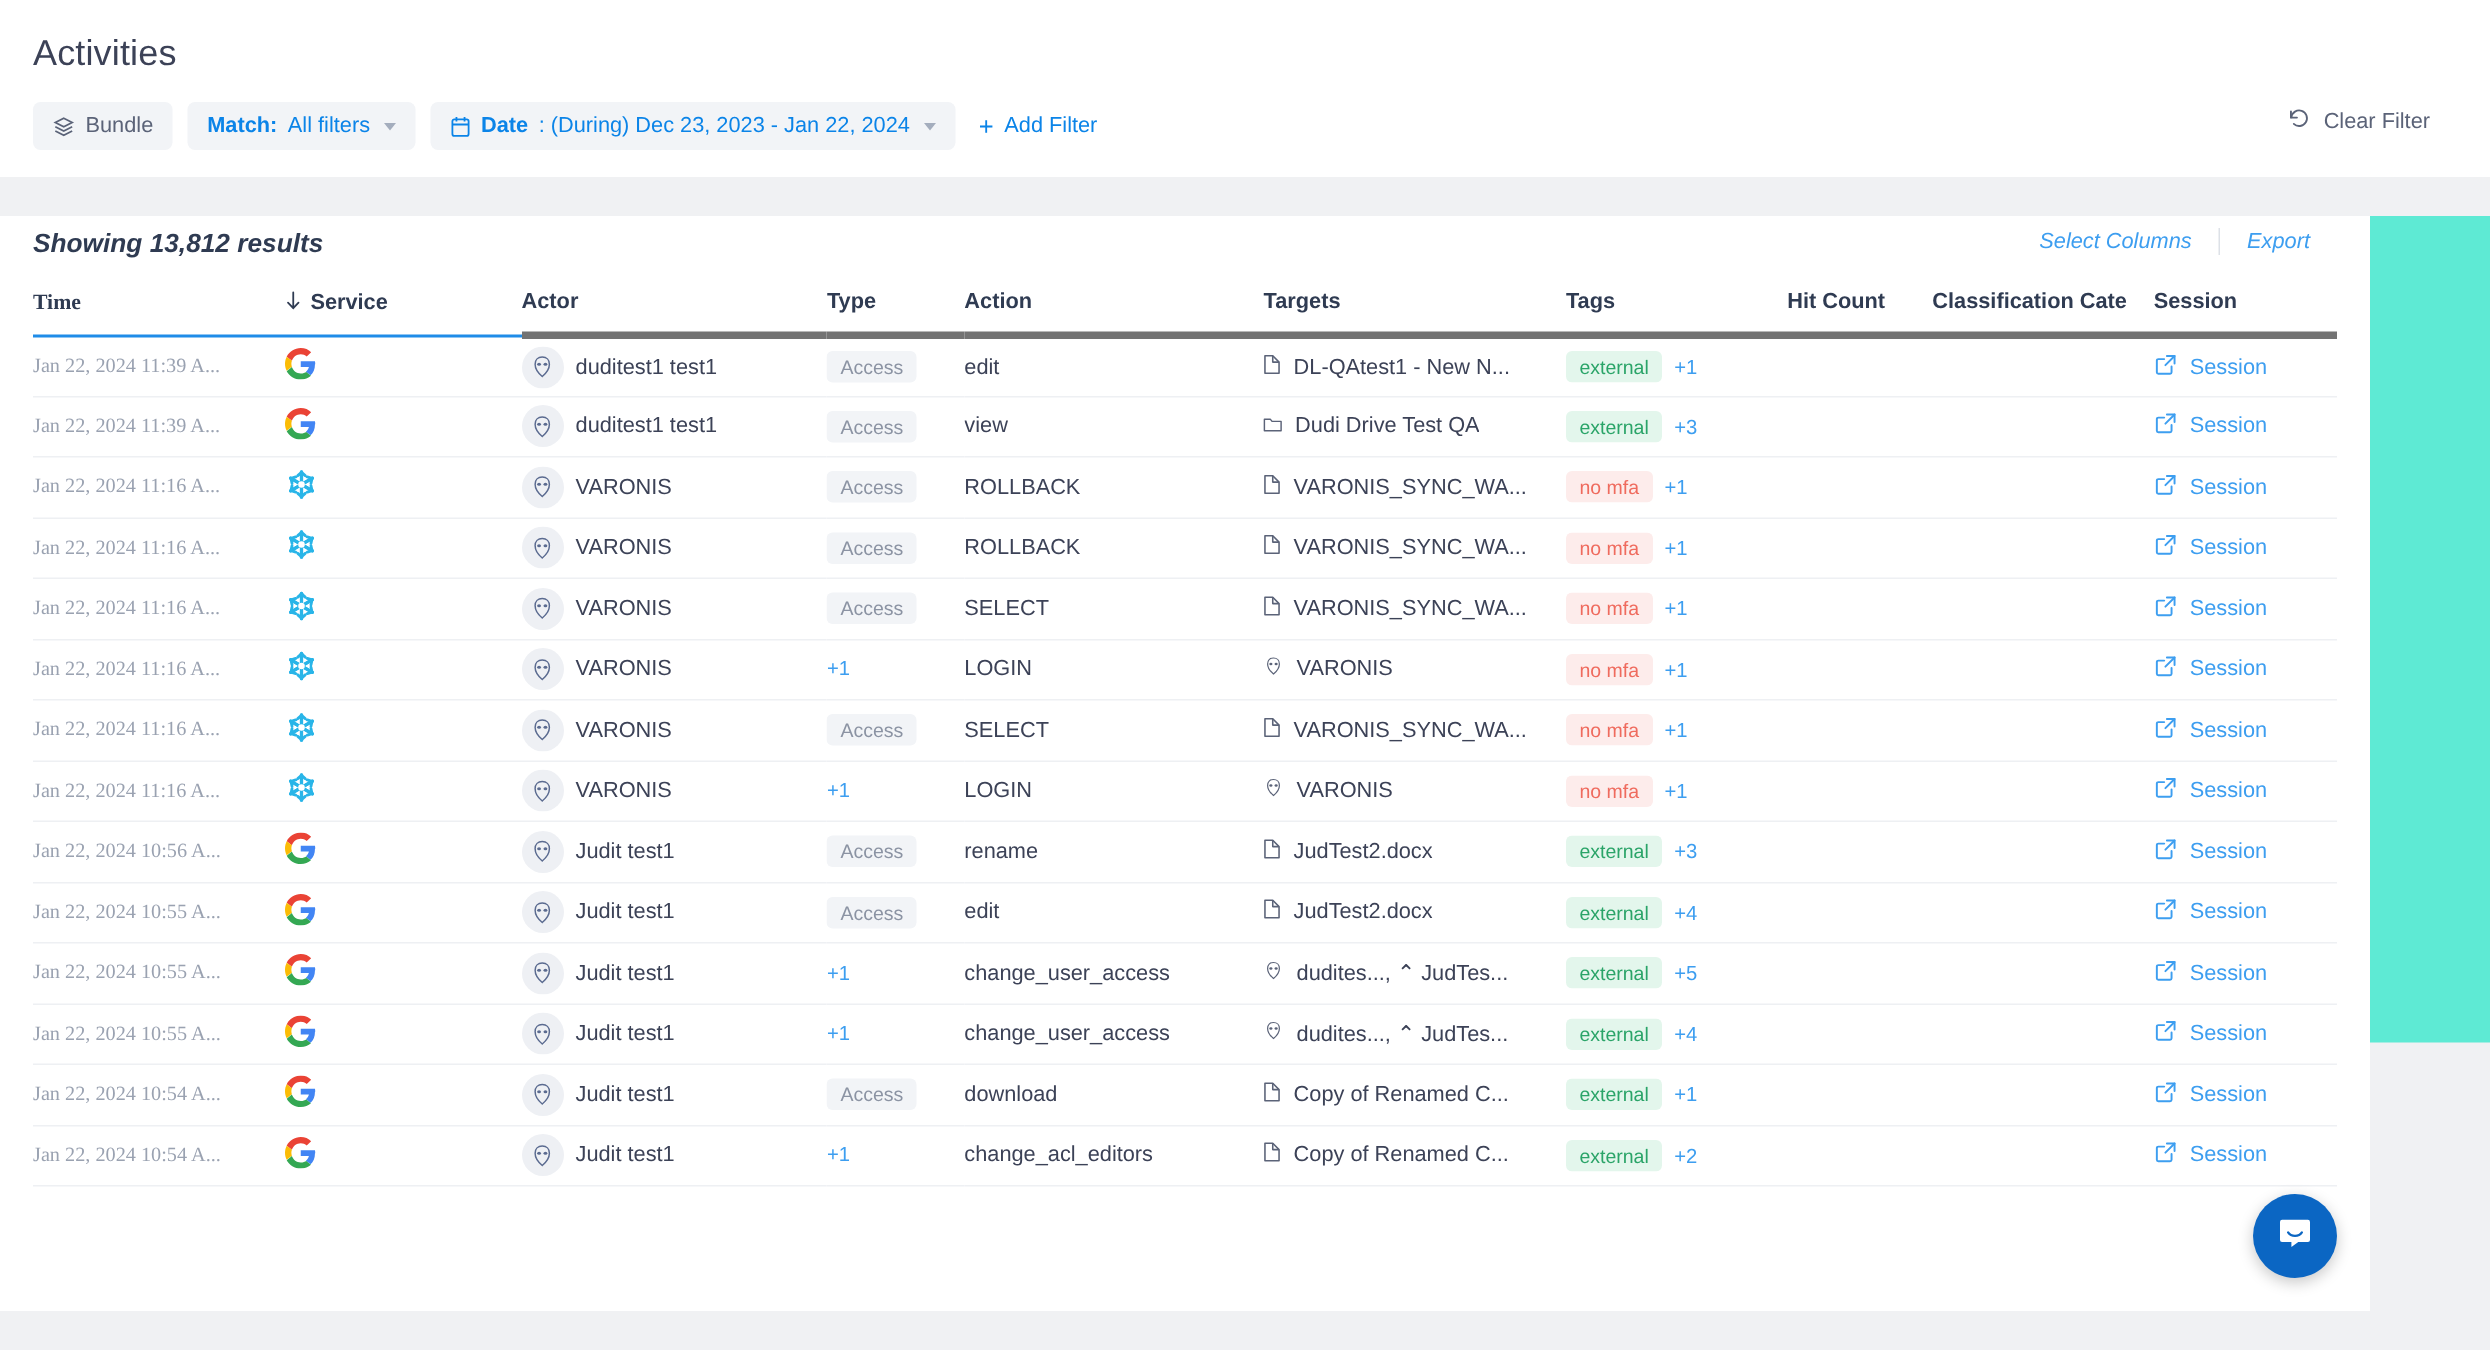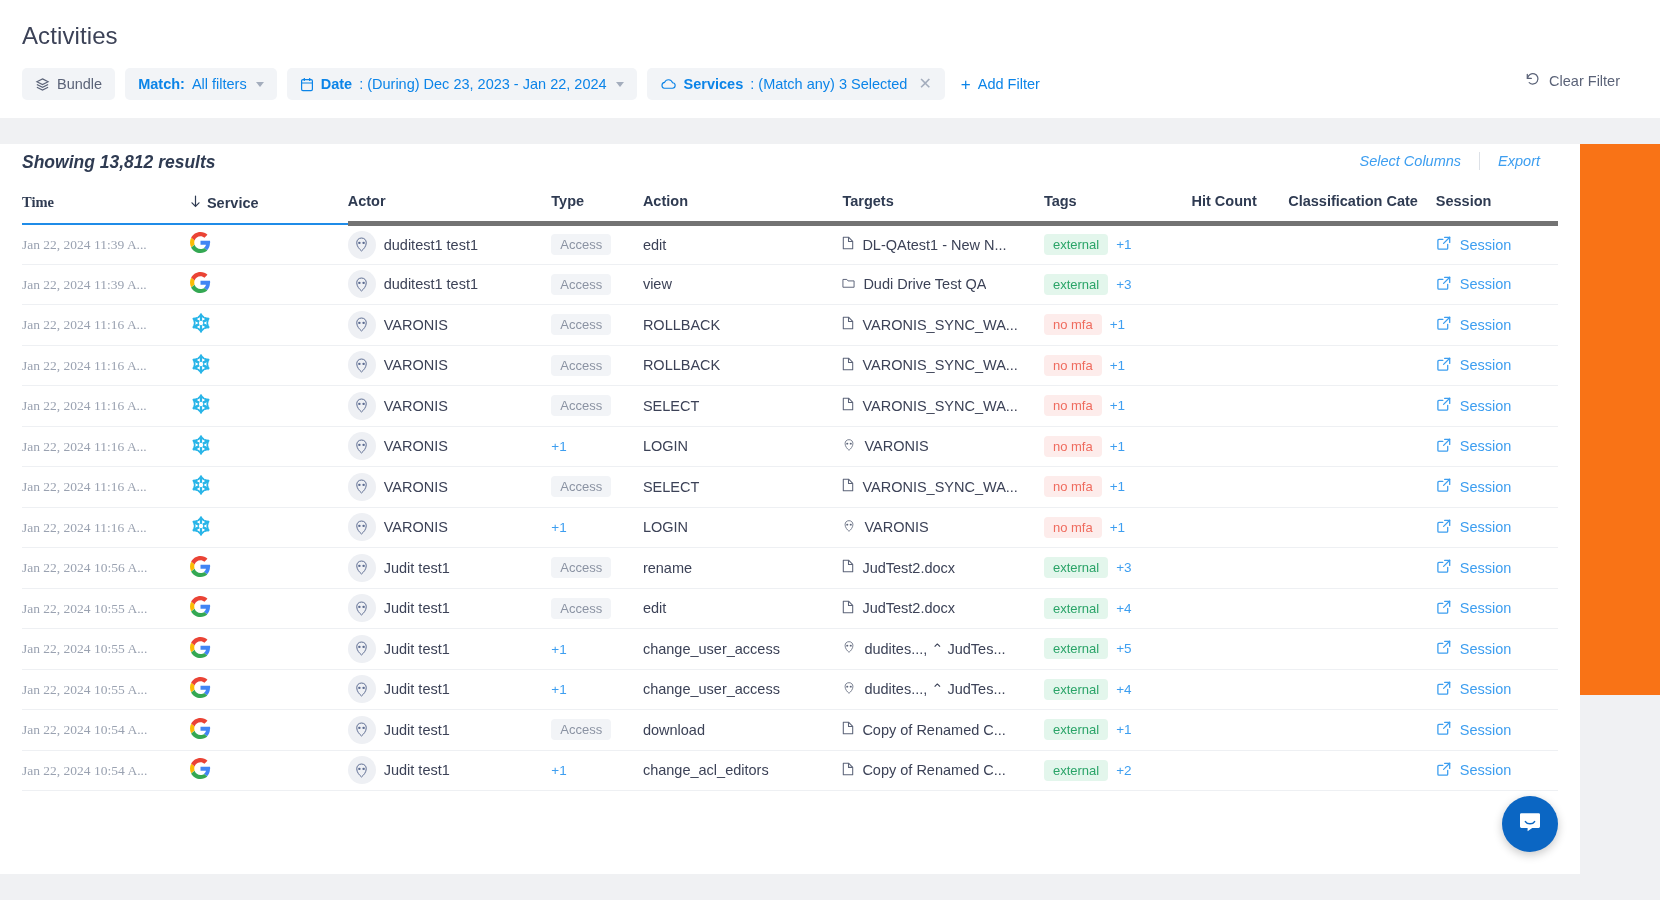--- a/index.html
+++ b/index.html
@@ -5,21 +5,21 @@
   * { box-sizing: border-box; margin: 0; padding: 0; }
   html, body {
     width: 1660px; height: 900px;
     background: #f0f1f3;
     font-family: "Liberation Sans", sans-serif;
     overflow: hidden;
   }
   .app {
     position: relative;
     width: 1660px; height: 695px;
-    background: #f97316;
+    background: #5eead4;
   }
   .topstrip { height: 4px; background: #ffffff; width: 1660px; }
 
   
   .header {
     background: #ffffff;
     padding: 18px 22px 0 22px;
     width: 1660px;
   }
   .page-title {
@@ -218,30 +218,20 @@
           <svg width="14" height="15" viewBox="0 0 14 15" fill="none" stroke="#0b84e8" stroke-width="1.2">
             <rect x="1.6" y="2.6" width="10.8" height="11" rx="1.3"></rect>
             <path d="M4.3 1 V4 M9.7 1 V4 M1.6 6 H12.4"></path>
           </svg>
         </span>
         <span class="lbl-strong">Date</span>
         <span class="lbl-norm">: (During) Dec 23, 2023 - Jan 22, 2024</span>
         <span class="caret"></span>
       </div>
 
-      <div class="chip">
-        <span>
-          <svg width="17" height="13" viewBox="0 0 18 13" fill="none" stroke="#0b84e8" stroke-width="1.2">
-            <path d="M4.6 10.5 A3.2 3.2 0 0 1 4.9 4.2 A4.4 4.4 0 0 1 13.2 4.6 A2.9 2.9 0 0 1 13 10.5 Z"></path>
-          </svg>
-        </span>
-        <span class="lbl-strong">Services</span>
-        <span class="lbl-norm">: (Match any) 3 Selected</span>
-        <span class="xmark">✕</span>
-      </div>
 
       <div class="addfilter">
         <span class="plus">+</span>
         <span>Add Filter</span>
       </div>
 
       <div class="clearfilter">
         <span>
           <svg width="16" height="16" viewBox="0 0 16 16" fill="none" stroke="#5b6378" stroke-width="1.25" stroke-linecap="round">
             <path d="M2.6 7.2 A5.2 5.2 0 1 1 4.2 11.6"></path>

